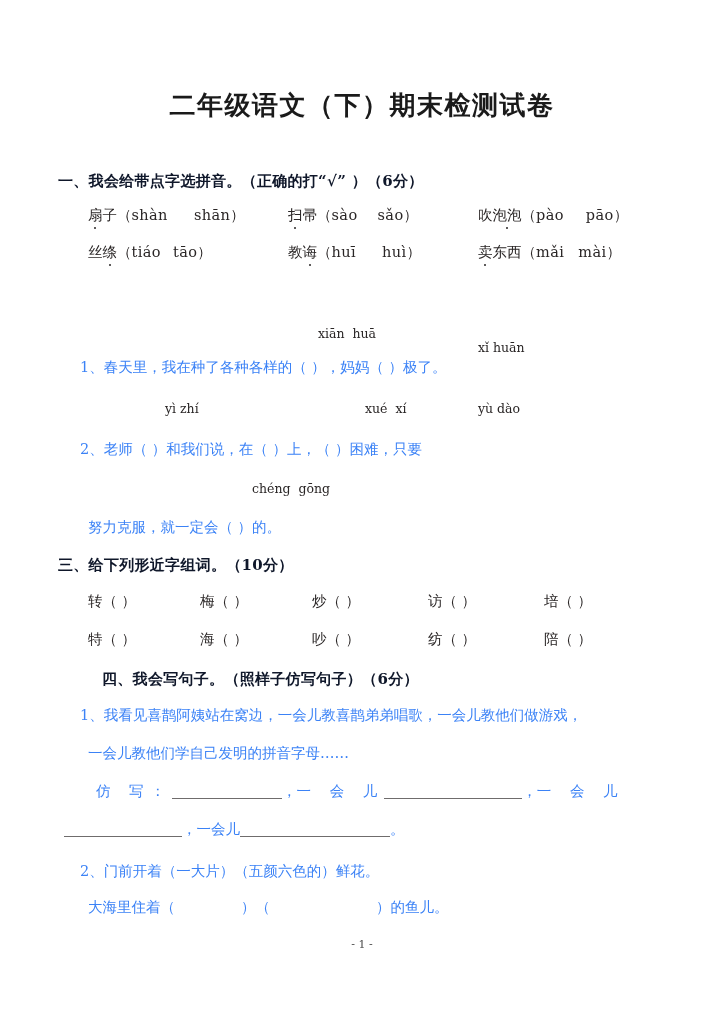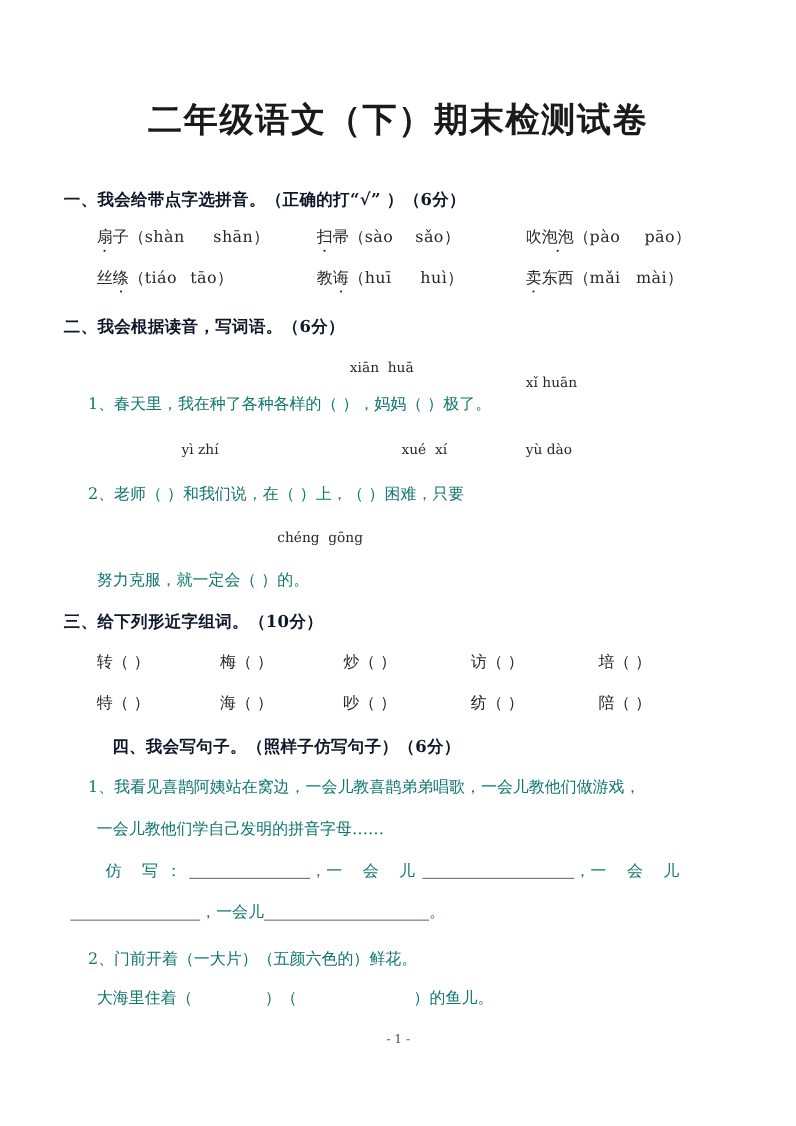--- a/index.html
+++ b/index.html
@@ -22,42 +22,42 @@
     background: #ffffff;
   }
 
   
   .doc-title {
     position: absolute;
     top: 88px;
     left: 0;
     width: 724px;
     text-align: center;
-    font-size: 31px;
+    font-size: 26px;
     font-weight: bold;
     letter-spacing: 1.5px;
     color: #1a1a1a;
     font-family: "DejaVu Serif", "Liberation Serif", serif;
   }
 
   
   .sec-head {
     position: absolute;
     left: 58px;
     font-size: 15px;
     font-weight: bold;
     letter-spacing: 0.3px;
     color: #0f172a;
     white-space: nowrap;
     font-family: "DejaVu Serif", "Liberation Serif", serif;
   }
   .body-line {
     position: absolute;
     font-size: 14.5px;
-    color: #0f766e;
+    color: #3b82f6;
     white-space: nowrap;
     font-family: "DejaVu Serif", "Liberation Serif", serif;
   }
   .pinyin-line {
     position: absolute;
     font-size: 12.5px;
     color: #2a2626;
     white-space: pre;
     font-family: "DejaVu Serif", "Liberation Serif", serif;
   }
@@ -137,21 +137,20 @@
   </div>
 
   <div class="q1-row" style="top:206px;">
     <div class="q1-item" style="left:88px;"><span></span><span class="dotted">扇</span><span>子</span><span>（</span><span class="py">shàn</span><span style="display:inline-block;width:26px"></span><span class="py">shān</span><span>）</span></div>
 
     <div class="q1-item" style="left:288px;"><span></span><span class="dotted">扫</span><span>帚</span><span>（</span><span class="py">sào</span><span style="display:inline-block;width:20px"></span><span class="py">sǎo</span><span>）</span></div>
 
     <div class="q1-item" style="left:478px;"><span>吹</span><span class="dotted">泡泡</span><span></span><span>（</span><span class="py">pào</span><span style="display:inline-block;width:22px"></span><span class="py">pāo</span><span>）</span></div>
   </div>
 
-  <div class="sec-head" style="top:288px;">二、我会根据读音，写词语。（6分）</div>
 
   <div class="pinyin-line" style="top:326px; left:318px;">xiān  huā</div>
   <div class="pinyin-line" style="top:340px; left:478px;">xǐ huān</div>
   <div class="body-line" style="top:358px; left:80px;">1、春天里，我在种了各种各样的（          ），妈妈（          ）极了。</div>
 
   <div class="pinyin-line" style="top:401px; left:165px;">yì zhí</div>
   <div class="pinyin-line" style="top:401px; left:365px;">xué  xí</div>
   <div class="pinyin-line" style="top:401px; left:478px;">yù dào</div>
   <div class="body-line" style="top:440px; left:80px;">2、老师（          ）和我们说，在（          ）上，（          ）困难，只要</div>
 

